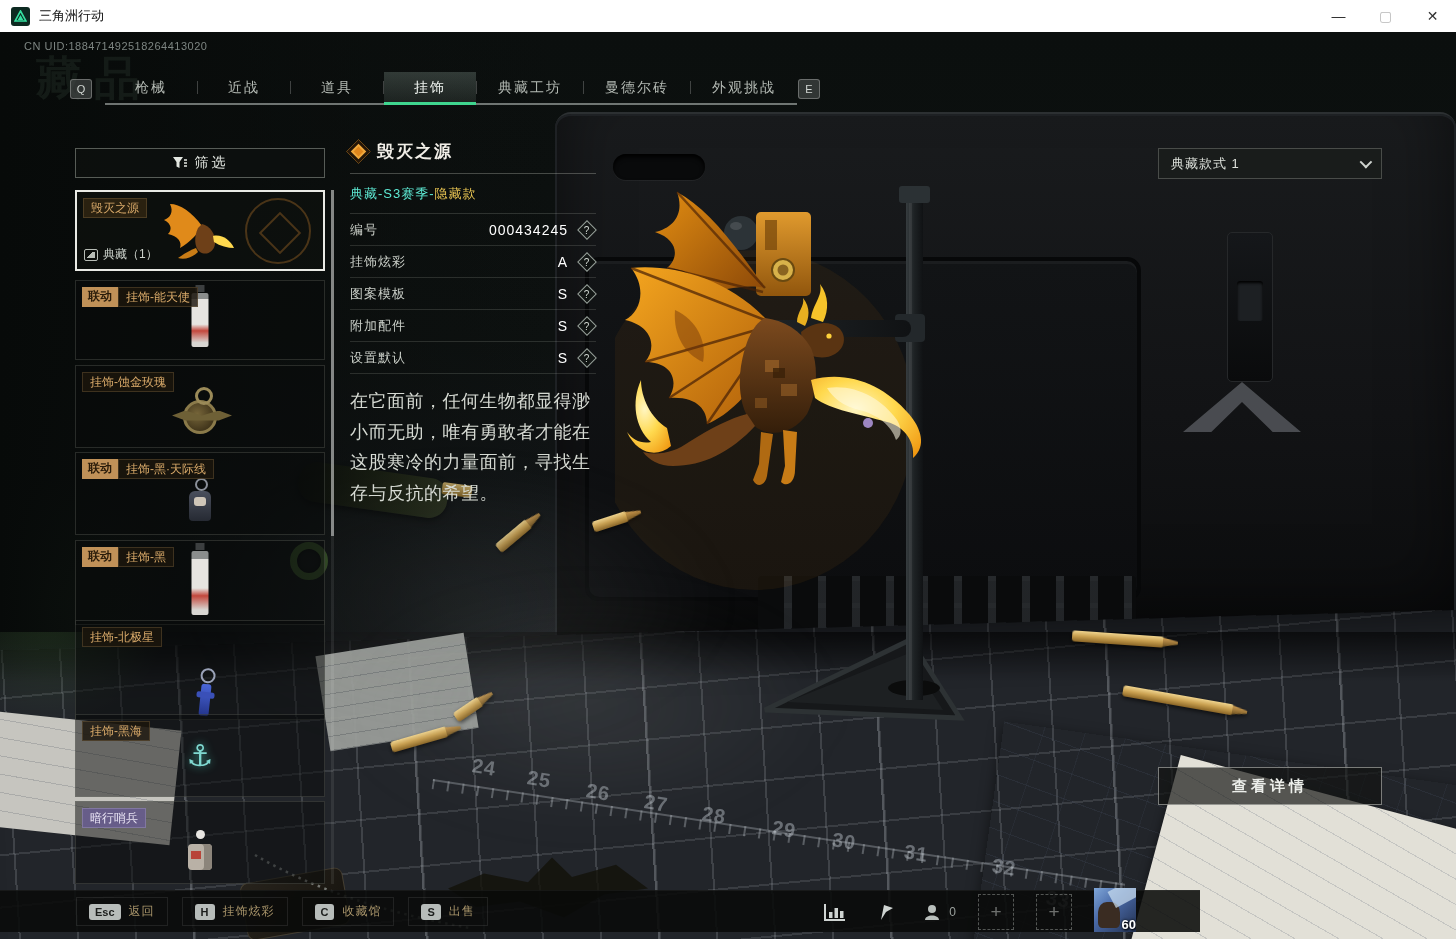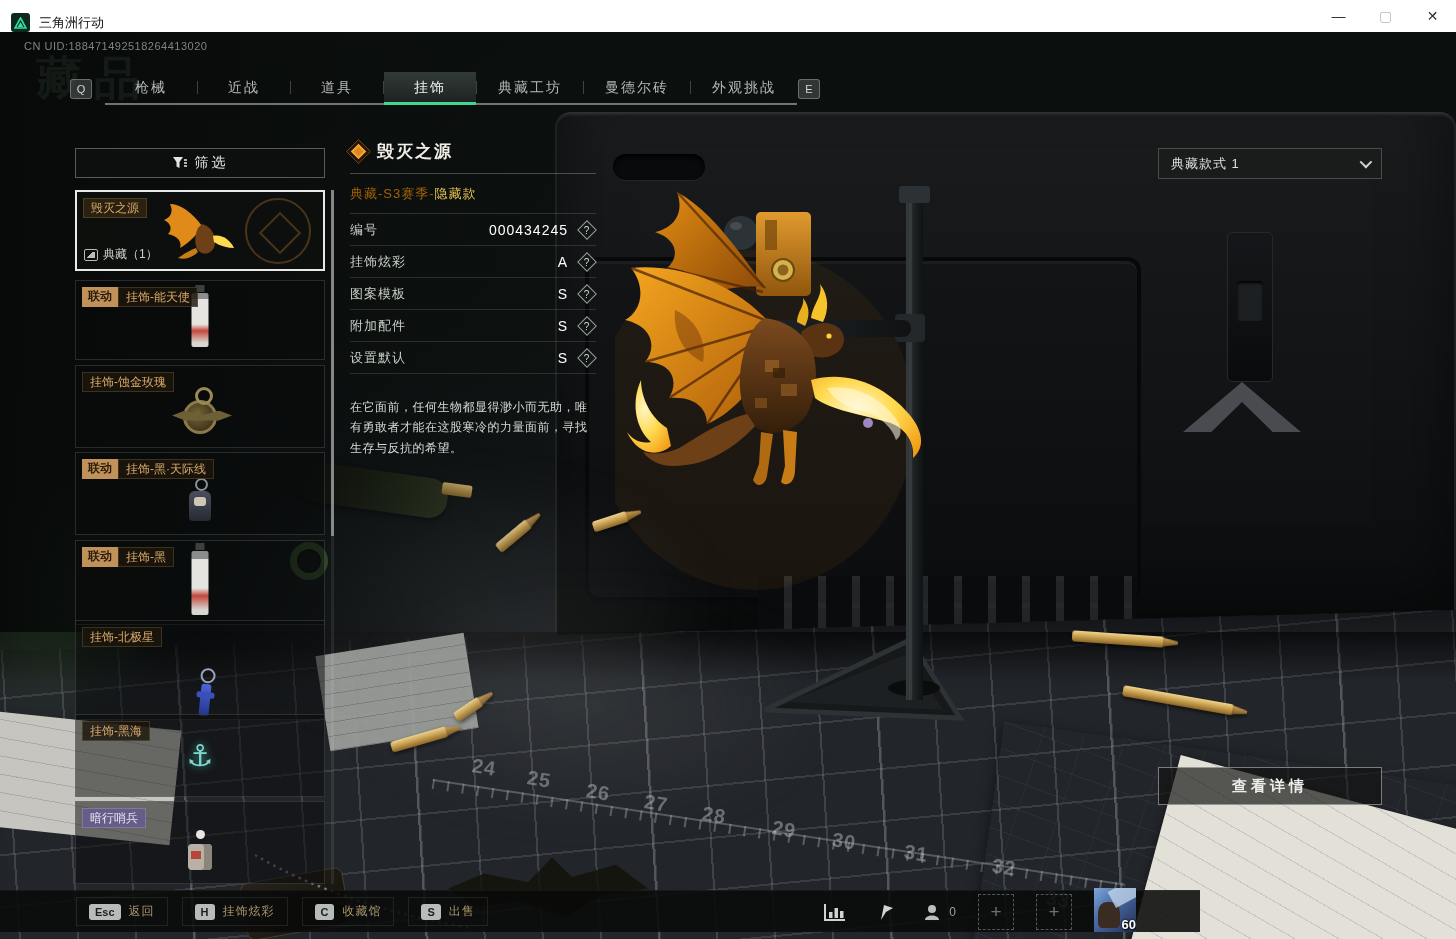--- a/index.html
+++ b/index.html
@@ -2,21 +2,21 @@
 <html><head>
 <meta charset="utf-8">
 <style>
   * { margin:0; padding:0; box-sizing:border-box; }
   html,body { width:1456px; height:939px; overflow:hidden; background:#000;
     font-family:"Liberation Sans","DejaVu Sans",sans-serif; }
   .app { position:relative; width:1456px; height:939px; }
 
   
   .titlebar { position:absolute; left:0; top:0; width:100%; height:32px; background:#ffffff;
-    display:flex; align-items:flex-end; z-index:60; }
+    display:flex; align-items:center; z-index:60; }
   .logo { width:19px; height:19px; margin:0 9px 0 11px; background:#0d2a21; border-radius:3px;
     display:flex; align-items:center; justify-content:center; }
   .logo svg { display:block; }
   .title-text { font-size:13px; color:#111; }
   .win-controls { margin-left:auto; display:flex; height:100%; }
   .win-btn { width:47px; height:100%; display:flex; align-items:center; justify-content:center;
     font-size:14px; color:#333; cursor:default; }
   .win-btn.max { color:#b9b9b9; }
 
   
@@ -186,30 +186,30 @@
 
   
   .detail { position:absolute; left:350px; top:108px; width:246px; z-index:20; color:#e8ebe5; }
   .d-head { display:flex; align-items:center; gap:10px; padding-bottom:10px;
     border-bottom:1px solid rgba(205,210,200,.3); }
   .gem { width:17px; height:17px; transform:rotate(45deg); background:#e0861c;
     box-shadow:inset 0 0 0 3px #241608, inset 0 0 0 5px #f0a83c; }
   .d-title { font-size:17px; font-weight:bold; letter-spacing:2px; color:#f2efe8; }
   .d-rarity { display:flex; padding:11px 0 10px; font-size:13px; letter-spacing:1px;
     border-bottom:1px solid rgba(205,210,200,.18); }
-  .d-rarity .pre { color:#a16207; } .d-rarity .hi { color:#e8c452; }
+  .d-rarity .pre { color:#5eead4; } .d-rarity .hi { color:#e8c452; }
   .d-row { display:flex; align-items:center; height:32px; font-size:13px;
     border-bottom:1px solid rgba(205,210,200,.16); }
   .d-row .lab { color:#c9cec7; letter-spacing:1px; }
   .d-row .val { margin-left:auto; color:#fff; font-size:14px; letter-spacing:1px; }
   .help { width:14px; height:14px; margin:0 2px 0 12px; transform:rotate(45deg);
     border:1px solid #97a09a; background:rgba(22,26,24,.6); display:flex; align-items:center;
     justify-content:center; cursor:pointer; }
   .help span { transform:rotate(-45deg); font-size:10px; color:#d2d9d3; }
-  .d-desc { margin-top:23px; font-size:12px; line-height:1.7; color:#d6dad3; letter-spacing:.5px; }
+  .d-desc { margin-top:12px; font-size:18px; line-height:1.7; color:#d6dad3; letter-spacing:.5px; }
 
   
   .style-dd { position:absolute; left:1158px; top:116px; width:224px; height:31px; z-index:20;
     background:rgba(26,29,27,.85); border:1px solid rgba(145,150,143,.4); display:flex;
     align-items:center; padding:0 12px; color:#dde1db; font-size:13px; letter-spacing:1px; cursor:pointer; }
   .dd-chev { margin-left:auto; width:9px; height:9px; border-right:2px solid #cfd4cf;
     border-bottom:2px solid #cfd4cf; transform:rotate(45deg) translateY(-2px); }
   .btn { position:absolute; left:1158px; width:224px; height:38px; z-index:20; display:flex;
     align-items:center; justify-content:center; font-size:15px; font-weight:bold;
     letter-spacing:4px; cursor:pointer; }

